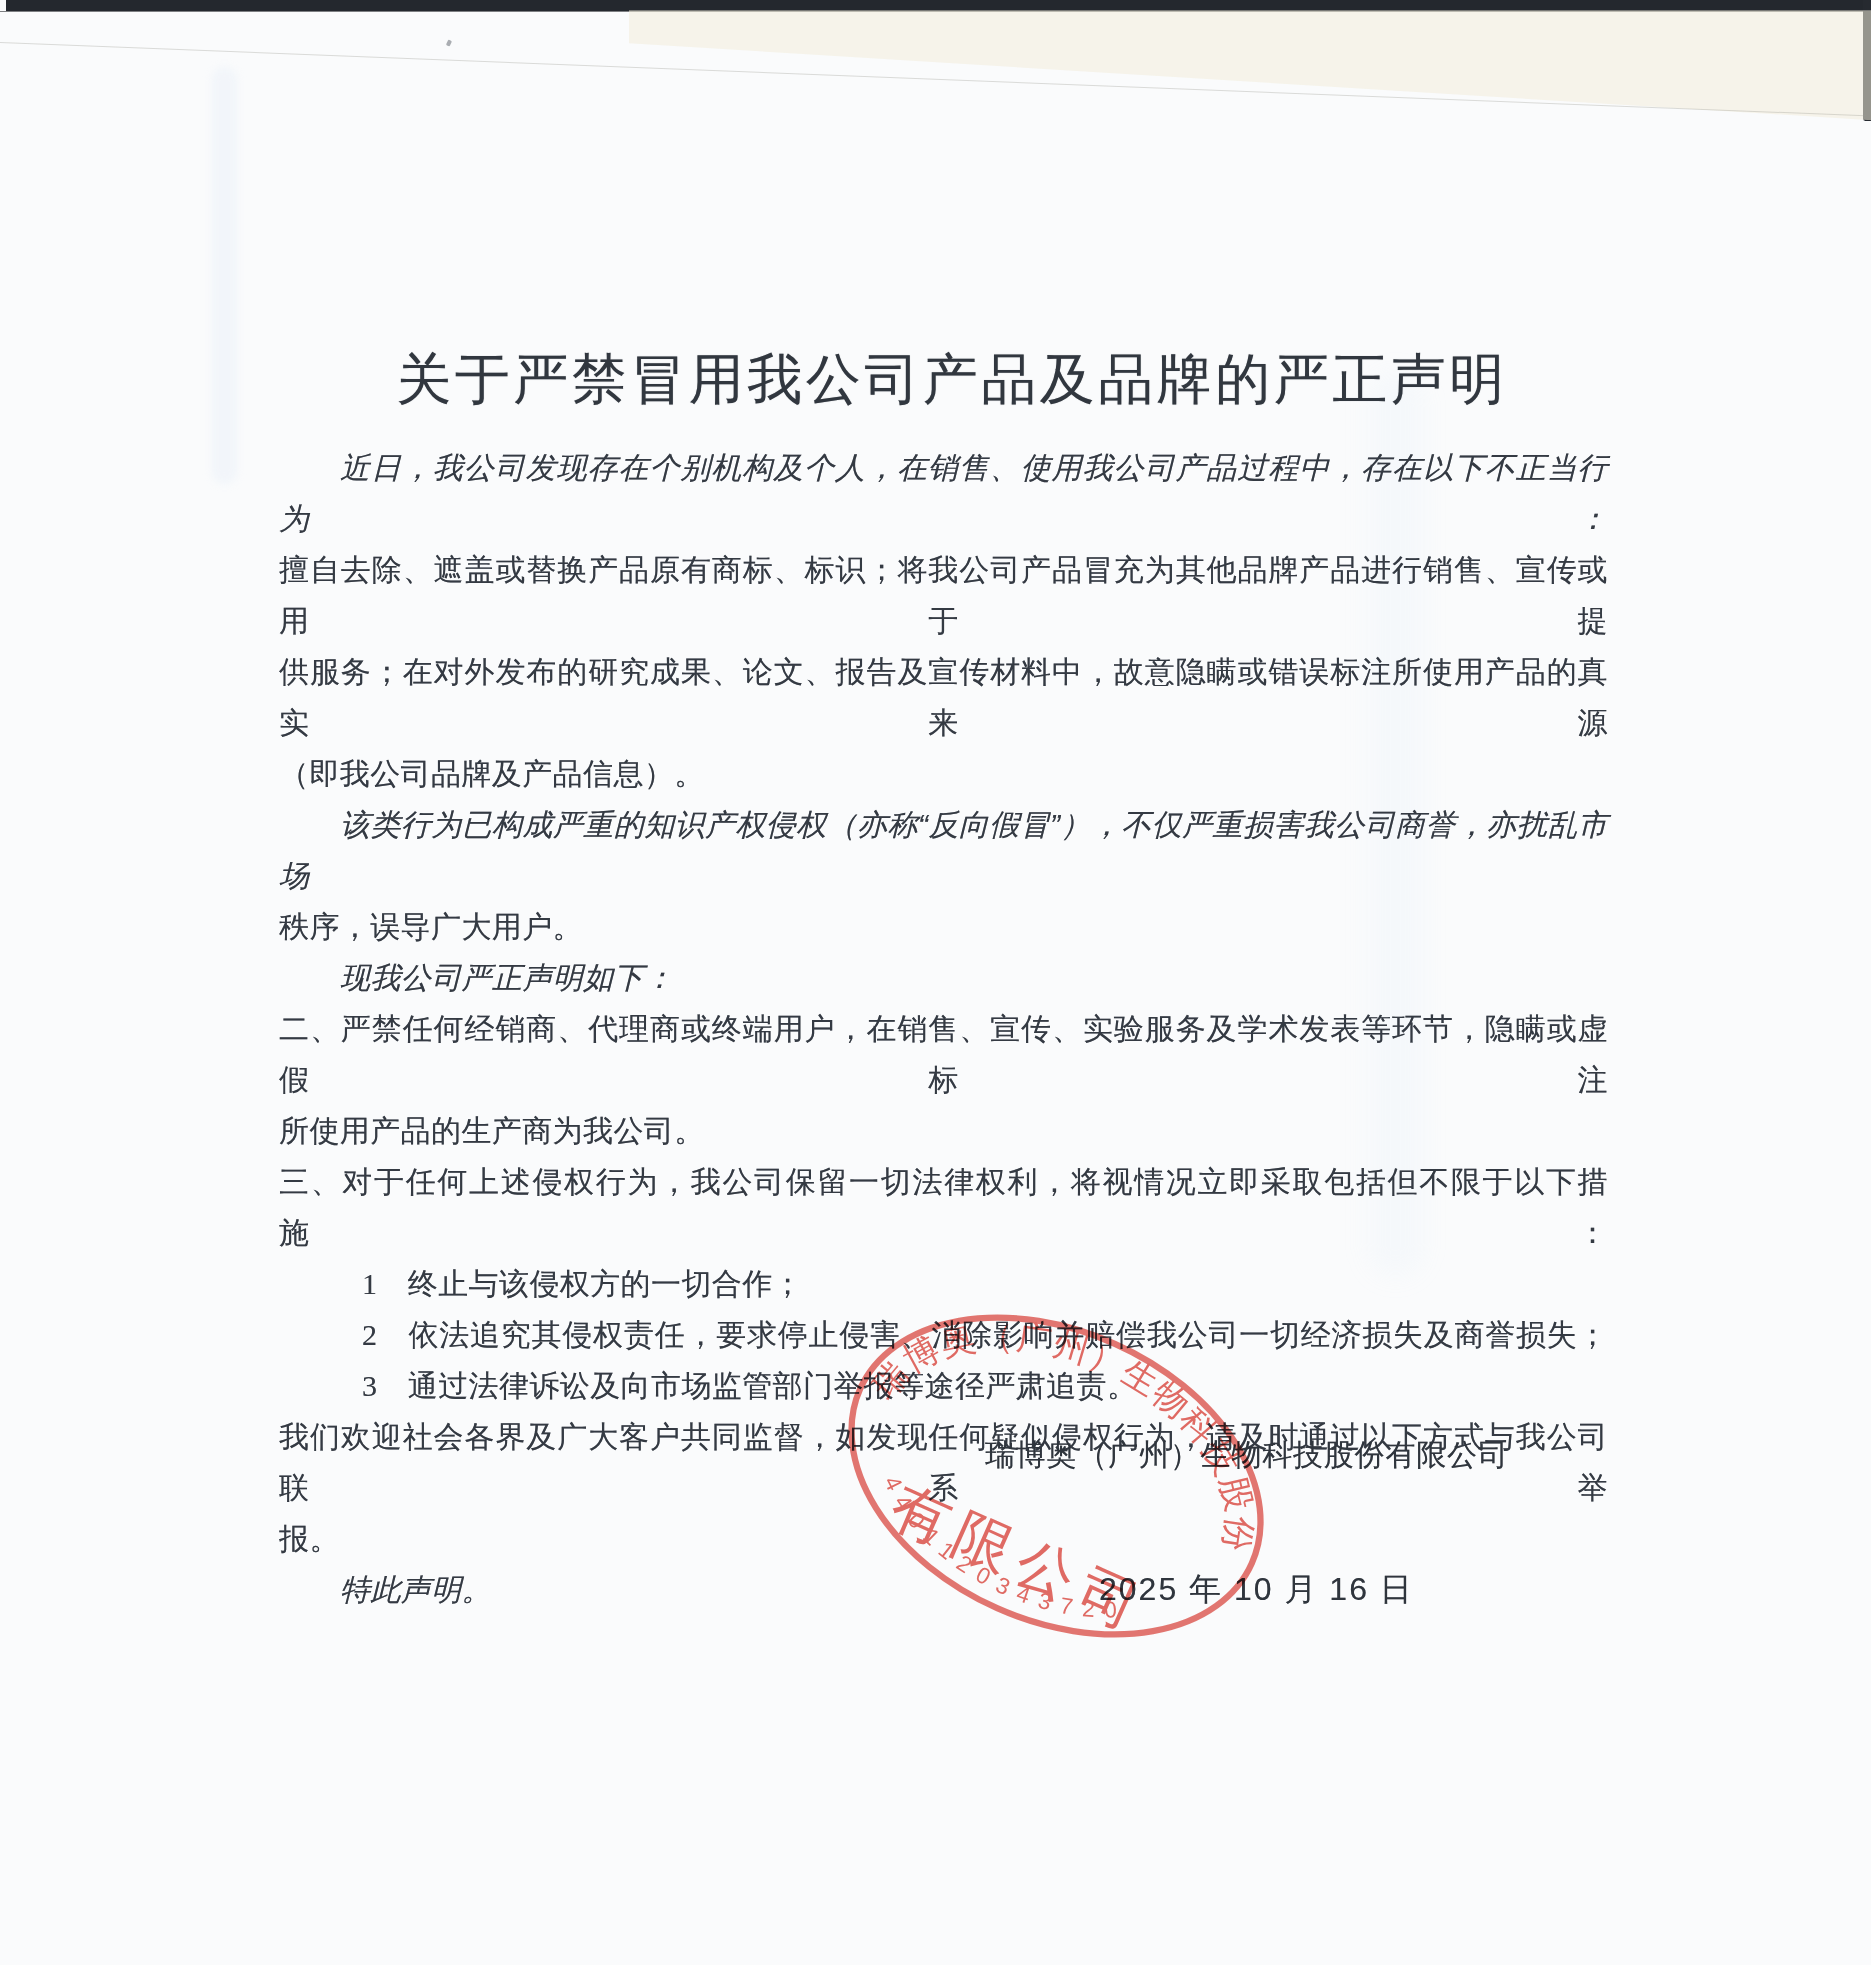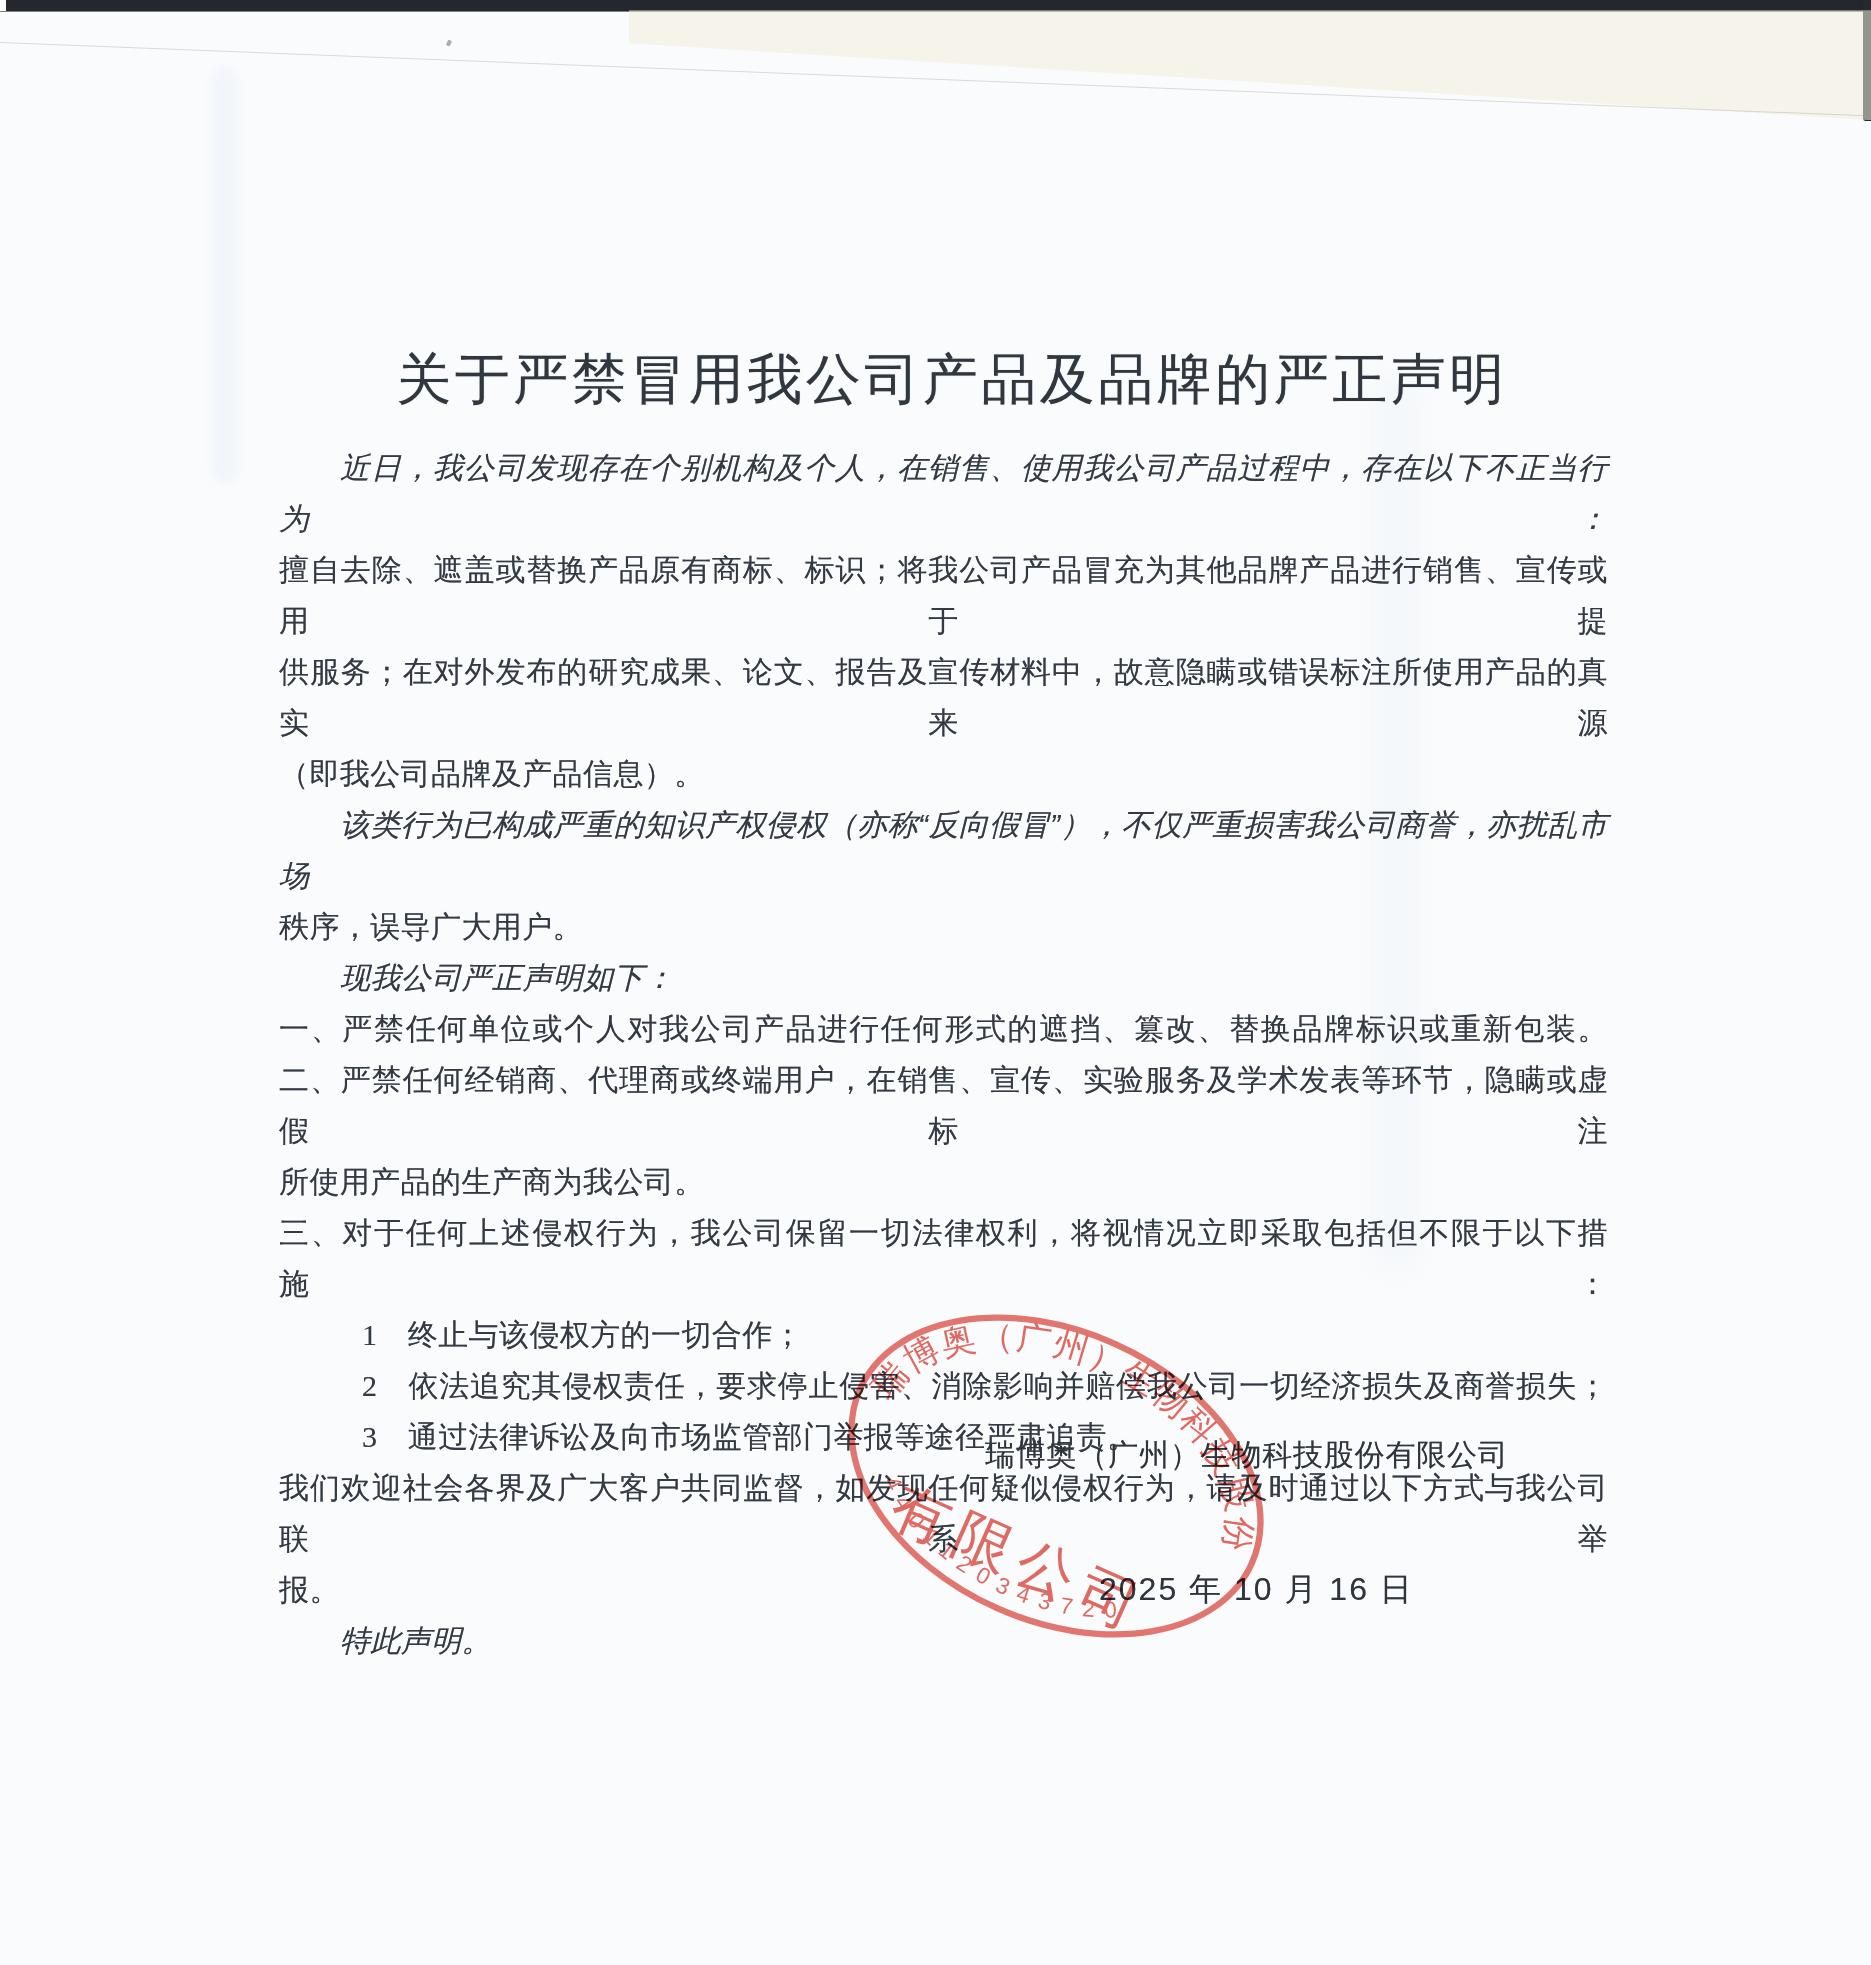--- a/index.html
+++ b/index.html
@@ -93,21 +93,20 @@
   <div class="doc-title">关于严禁冒用我公司产品及品牌的严正声明</div>
 
   <div class="body-text">
       <div class="body-line ind fill">近日，我公司发现存在个别机构及个人，在销售、使用我公司产品过程中，存在以下不正当行为：</div>
       <div class="body-line fill">擅自去除、遮盖或替换产品原有商标、标识；将我公司产品冒充为其他品牌产品进行销售、宣传或用于提</div>
       <div class="body-line fill">供服务；在对外发布的研究成果、论文、报告及宣传材料中，故意隐瞒或错误标注所使用产品的真实来源</div>
       <div class="body-line">（即我公司品牌及产品信息）。</div>
       <div class="body-line ind fill">该类行为已构成严重的知识产权侵权（亦称“反向假冒”），不仅严重损害我公司商誉，亦扰乱市场</div>
       <div class="body-line">秩序，误导广大用户。</div>
       <div class="body-line ind">现我公司严正声明如下：</div>
-      <div class="body-line fill">一、严禁任何单位或个人对我公司产品进行任何形式的遮挡、篡改、替换品牌标识或重新包装。</div>
       <div class="body-line fill">二、严禁任何经销商、代理商或终端用户，在销售、宣传、实验服务及学术发表等环节，隐瞒或虚假标注</div>
       <div class="body-line">所使用产品的生产商为我公司。</div>
       <div class="body-line fill">三、对于任何上述侵权行为，我公司保留一切法律权利，将视情况立即采取包括但不限于以下措施：</div>
       <div class="body-line sub">1　终止与该侵权方的一切合作；</div>
       <div class="body-line sub fill">2　依法追究其侵权责任，要求停止侵害、消除影响并赔偿我公司一切经济损失及商誉损失；</div>
       <div class="body-line sub">3　通过法律诉讼及向市场监管部门举报等途径严肃追责。</div>
       <div class="body-line fill">我们欢迎社会各界及广大客户共同监督，如发现任何疑似侵权行为，请及时通过以下方式与我公司联系举</div>
       <div class="body-line">报。</div>
       <div class="body-line ind">特此声明。</div>
     </div>

